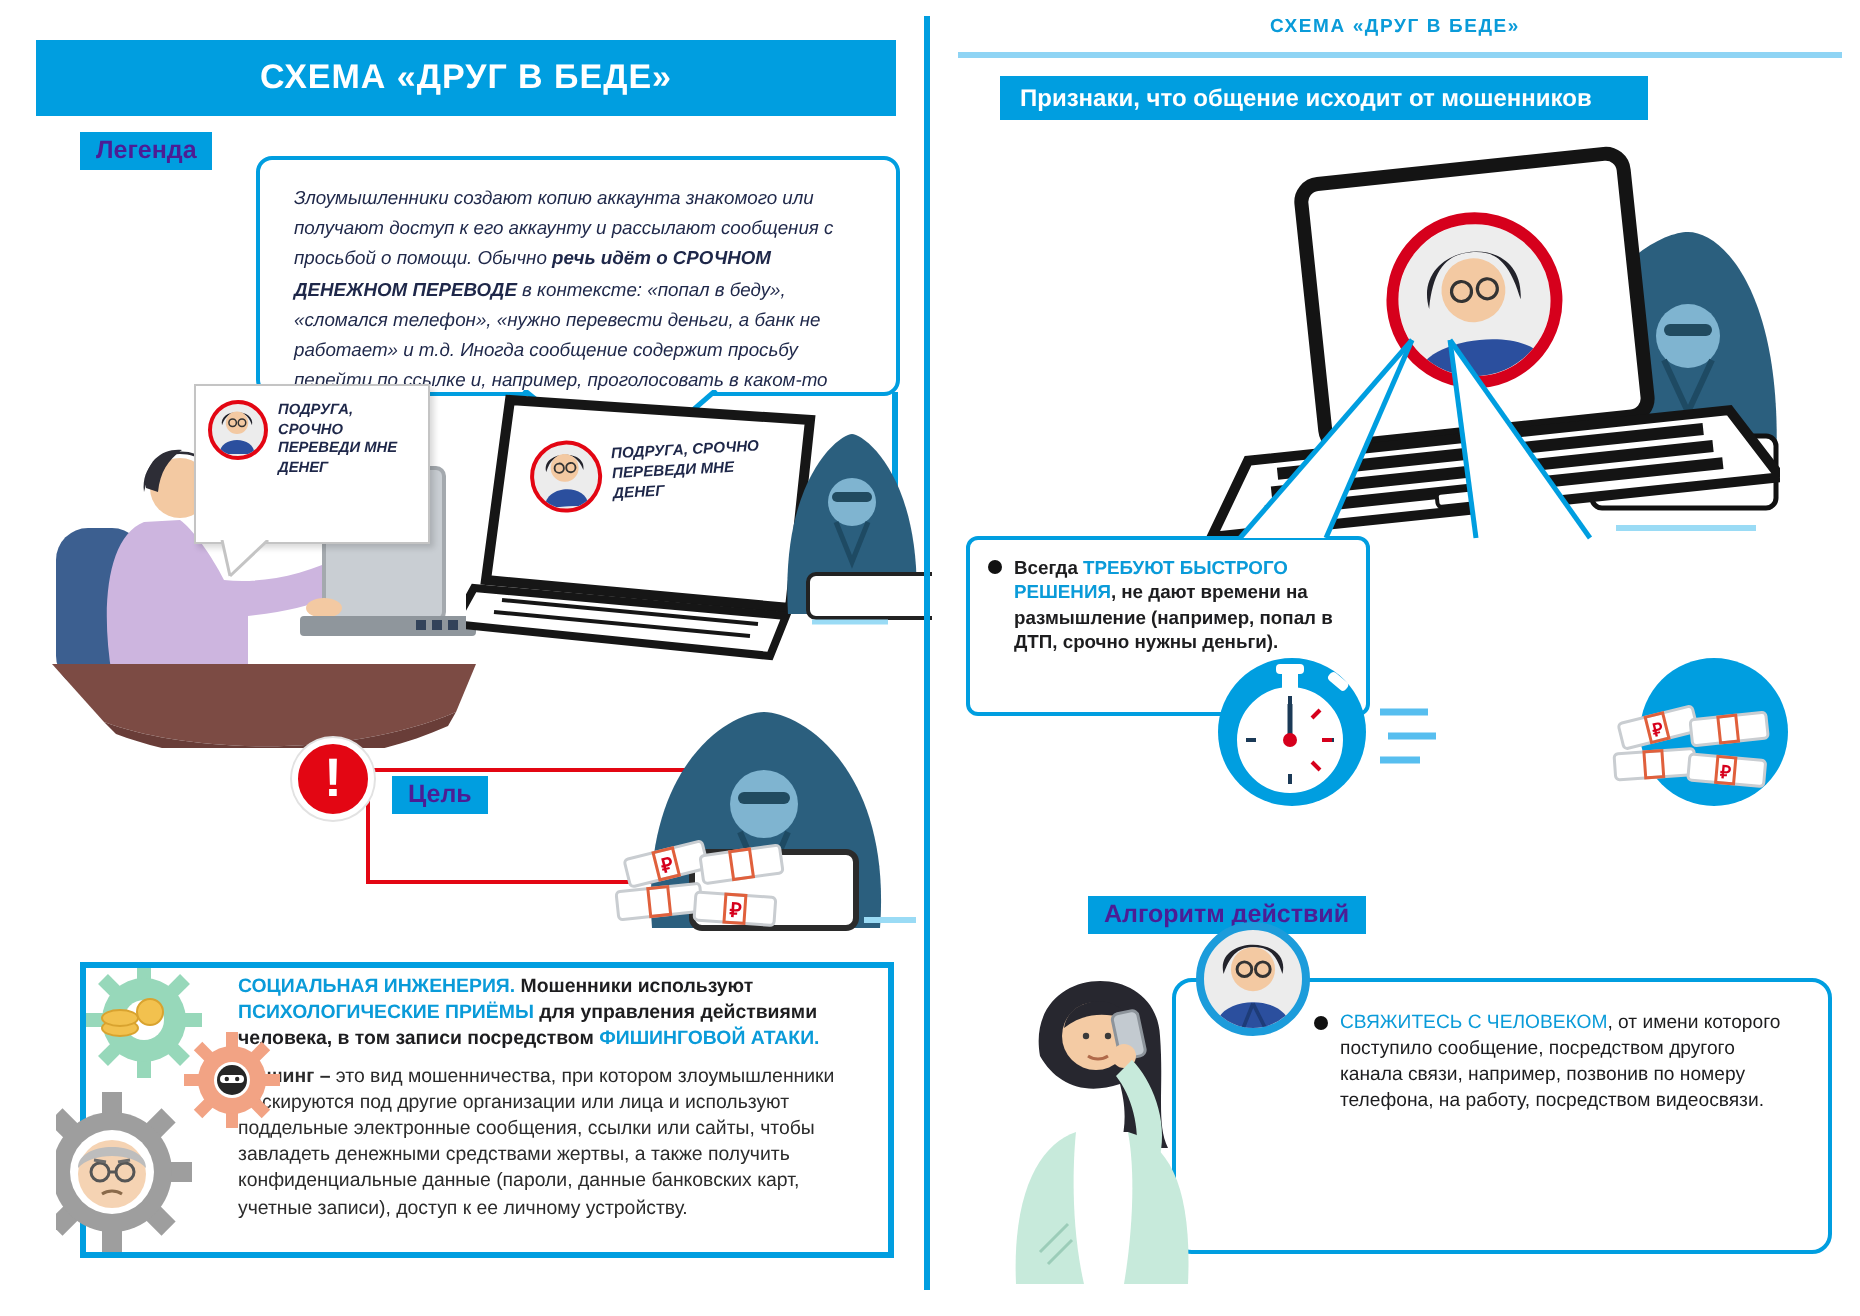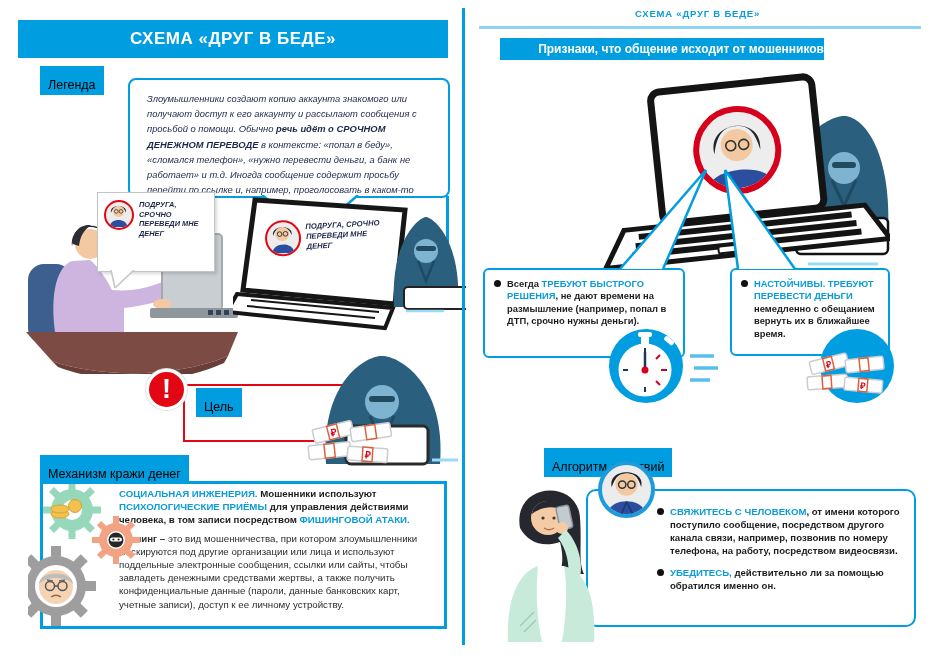--- a/index.html
+++ b/index.html
@@ -5,22 +5,22 @@
   :root{
     --blue:#009EE0; --bluetxt:#0A9BD9; --lblue:#8FD4F4; --dash:#9ADBF5;
     --red:#E30613; --ink:#1D1D1F; --navy:#1E2749;
     --hood:#2B5F7E; --hface:#7FB4D0;
   }
   *{box-sizing:border-box;margin:0;padding:0}
   body{background:#fff}
   .page{position:relative;width:930px;height:658px;background:#fff;overflow:hidden;
         font-family:"Liberation Sans",sans-serif;color:var(--ink)}
   .abs{position:absolute}
-  .tag{position:absolute;background:var(--blue);color:#000000;font-weight:normal;
-       font-size:12.5px;padding:12px 8px 3px;white-space:nowrap}
+  .tag{position:absolute;background:var(--blue);color:#4c1d95;font-weight:bold;
+       font-size:12.5px;padding:2px 8px 3px;white-space:nowrap}
   .banner{position:absolute;background:var(--blue);color:#fff;font-weight:bold;
           display:flex;align-items:center;justify-content:center}
   .blue{color:var(--bluetxt)}
   .bold{font-weight:bold}
   .divider{position:absolute;left:462px;top:8px;width:3px;height:637px;background:var(--blue)}
   
   .legend-box{position:absolute;left:128px;top:78px;width:322px;height:120px;background:#fff;
       border:2.5px solid var(--blue);border-radius:8px;padding:11px 14px 8px 17px;
       font-style:italic;font-size:9.4px;line-height:1.62;color:var(--navy)}
   .conn-right{position:absolute;left:446px;top:196px;width:2.5px;height:94px;background:var(--blue)}
@@ -49,21 +49,21 @@
   .r-underline{position:absolute;left:479px;top:26px;width:442px;height:2.5px;background:var(--lblue)}
   .r-header{position:absolute;left:465px;top:8px;width:465px;text-align:center;color:var(--bluetxt);
       font-weight:bold;font-size:9.5px;letter-spacing:.8px}
   .callout{position:absolute;background:#fff;border:2px solid var(--blue);border-radius:6px;
       padding:8px 7px 6px 9px;font-size:9.4px;font-weight:bold;line-height:1.32;z-index:2}
   .bullet-row{display:flex;gap:6px}
   .dot{width:7px;height:7px;border-radius:50%;background:#111;flex:0 0 7px;margin-top:2px}
   .algo-box{position:absolute;left:586px;top:489px;width:330px;height:138px;background:#fff;
       border:2.5px solid var(--blue);border-radius:10px;z-index:1}
   .algo-bullets{position:absolute;left:657px;top:506px;width:243px;z-index:2;
-      font-size:9.6px;font-weight:bold;line-height:1.35;display:flex;flex-direction:column;gap:9px}
+      font-size:9.6px;font-weight:normal;line-height:1.35;display:flex;flex-direction:row;gap:9px}
   .avatar-lg{position:absolute;left:598px;top:461px;width:57px;height:57px;border-radius:50%;
       background:#ECECEC;border:4px solid #1C9CDB;overflow:hidden;z-index:3}
   svg{display:block}
 </style>
 </head>
 <body>
 
 <div class="page">
 
   <div class="banner" style="left:18px;top:20px;width:430px;height:38px;font-size:17px;letter-spacing:.5px">
@@ -182,23 +182,20 @@
         <rect x="16" width="10" height="14" fill="none" stroke="#E0603C" stroke-width="1.5"></rect>
       </g>
       <g transform="translate(50,120) rotate(4)">
         <rect width="40" height="14" rx="2" fill="#fff" stroke="#C9CDD1" stroke-width="1.5"></rect>
         <rect x="15" width="10" height="14" fill="none" stroke="#E0603C" stroke-width="1.5"></rect>
         <text x="17.5" y="11" font-size="10" font-weight="bold" fill="#D6001C">₽</text>
       </g>
     </g>
   </svg>
 
-  <div class="tag" style="left:40px;top:455px">
-    <span>Механизм кражи денег</span>
-  </div>
   <div class="mech-box"></div>
   <svg class="abs" style="left:28px;top:484px;z-index:2" width="118" height="142" viewBox="0 0 118 142">
     <g transform="translate(44,26)" fill="#97D8BA">
       <rect x="-3.5" y="-29" width="7" height="10"></rect>
         <rect x="-3.5" y="19" width="7" height="10"></rect>
       <rect x="-29" y="-3.5" width="10" height="7"></rect>
         <rect x="19" y="-3.5" width="10" height="7"></rect>
       <g transform="rotate(45)">
           <rect x="-3.5" y="-29" width="7" height="10"></rect>
           <rect x="-3.5" y="19" width="7" height="10"></rect>
@@ -264,21 +261,21 @@
     <div class="p2">
       <span class="bold">Фишинг – </span><span>это вид мошенничества, при котором злоумышленники маскируются под другие организации или лица и используют поддельные электронные сообщения, ссылки или сайты, чтобы завладеть денежными средствами жертвы, а также получить конфиденциальные данные (пароли, данные банковских карт, учетные записи), доступ к ее личному устройству.</span>
     </div>
   </div>
 
   <div class="divider"></div>
 
   <div class="r-header">СХЕМА «ДРУГ В БЕДЕ»</div>
   <div class="r-underline"></div>
 
-  <div class="banner" style="left:500px;top:38px;width:324px;height:22px;font-size:12px;justify-content:flex-end;padding-left:10px">
+  <div class="banner" style="left:500px;top:38px;width:324px;height:22px;font-size:12px;justify-content:flex-start;padding-left:10px">
     <span>Признаки, что общение исходит от мошенников</span>
   </div>
 
   <svg class="abs" style="left:590px;top:66px" width="300" height="206" viewBox="0 0 300 206">
     <path d="M192,168 C187,78 237,50 254,50 C272,50 302,82 298,168 Z" fill="#2B5F7E"></path>
     <circle cx="254" cy="102" r="16" fill="#7FB4D0"></circle>
     <rect x="242" y="96" width="24" height="6" rx="3" fill="#214B60"></rect>
     <path d="M242,114 L254,140 L266,114" fill="none" stroke="#1E4A63" stroke-width="3"></path>
     <rect x="206" y="152" width="92" height="36" rx="5" fill="#fff" stroke="#111" stroke-width="2.5"></rect>
     <line x1="218" y1="198" x2="288" y2="198" stroke="#9ADBF5" stroke-width="3"></line>
@@ -303,26 +300,20 @@
       <circle cx="151" cy="84" r="41" fill="none" stroke="#D6001C" stroke-width="6"></circle>
     </g>
   </svg>
 
   <div class="callout" style="left:483px;top:268px;width:202px;height:90px">
     <div class="bullet-row">
       <span class="dot"></span>
       <span><span>Всегда </span><span class="blue">ТРЕБУЮТ БЫСТРОГО РЕШЕНИЯ</span><span>, не дают времени на размышление (например, попал в ДТП, срочно нужны деньги).</span></span>
     </div>
   </div>
-  <div class="callout" style="left:730px;top:268px;width:160px;height:88px">
-    <div class="bullet-row">
-      <span class="dot"></span>
-      <span><span class="blue">НАСТОЙЧИВЫ. ТРЕБУЮТ ПЕРЕВЕСТИ ДЕНЬГИ</span><span> немедленно с обещанием вернуть их в ближайшее время.</span></span>
-    </div>
-  </div>
 
   <svg class="abs" style="left:480px;top:168px;z-index:3" width="440" height="102">
     <polygon points="226,2 140,101 183,101" fill="#fff"></polygon>
     <line x1="226" y1="2" x2="140" y2="101" stroke="#009EE0" stroke-width="2.5"></line>
     <line x1="226" y1="2" x2="183" y2="101" stroke="#009EE0" stroke-width="2.5"></line>
     <polygon points="245,2 258,101 315,101" fill="#fff"></polygon>
     <line x1="245" y1="2" x2="258" y2="101" stroke="#009EE0" stroke-width="2.5"></line>
     <line x1="245" y1="2" x2="315" y2="101" stroke="#009EE0" stroke-width="2.5"></line>
   </svg>
 
@@ -408,19 +399,15 @@
     <path d="M48,100 L74,100 C78,122 76,152 72,176 L52,176 C46,150 46,120 48,100 Z" fill="#fff"></path>
     <path d="M90,112 C94,94 86,74 76,64 L68,72 C76,82 80,98 78,112 Z" fill="#C7EADB"></path>
     <path d="M30,160 L44,146 M34,166 L46,154" stroke="#9CCDB9" stroke-width="1.5"></path>
   </svg>
 
   <div class="algo-bullets">
     <div class="bullet-row">
       <span class="dot"></span>
       <span><span class="blue">СВЯЖИТЕСЬ С ЧЕЛОВЕКОМ</span><span>, от имени которого поступило сообщение, посредством другого канала связи, например, позвонив по номеру телефона, на работу, посредством видеосвязи.</span></span>
     </div>
-    <div class="bullet-row">
-      <span class="dot"></span>
-      <span><span class="blue">УБЕДИТЕСЬ,</span><span> действительно ли за помощью обратился именно он.</span></span>
-    </div>
   </div>
 
 </div>
 
 </body></html>

